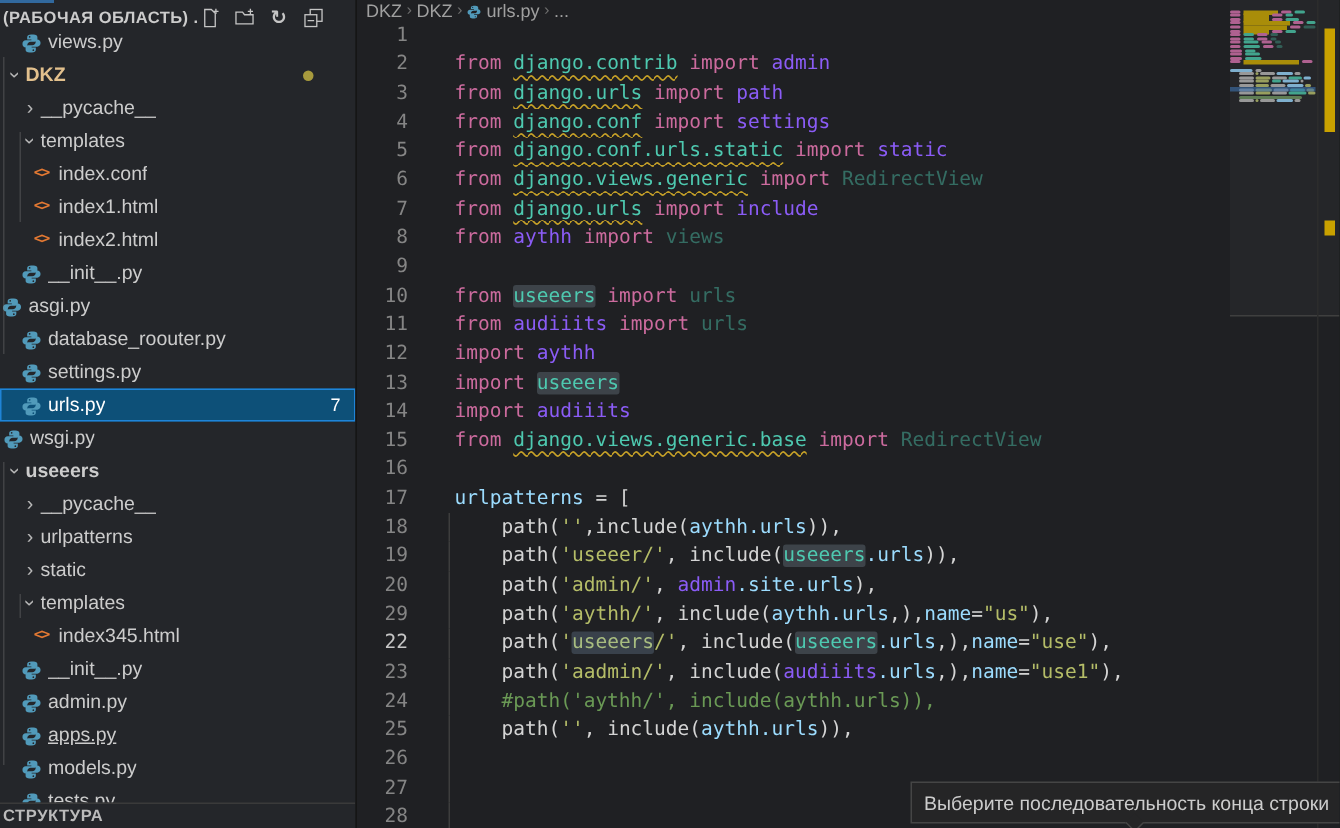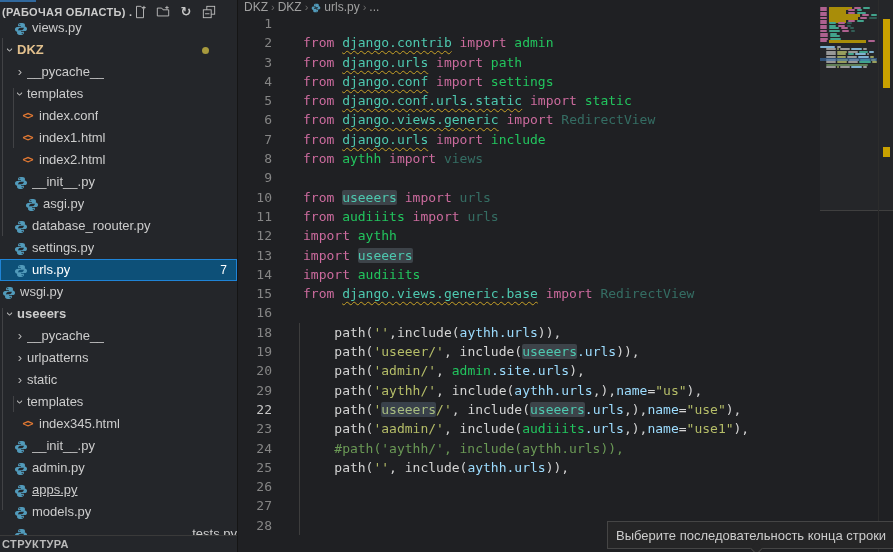--- a/index.html
+++ b/index.html
@@ -28,21 +28,21 @@
   #breadcrumb{height:14px;display:flex;align-items:center;font-size:12px;color:#a0a0a0;padding-left:6px;gap:3px;}
   #breadcrumb .sep{color:#6d6d6d;font-size:11px;}
   #breadcrumb .bc-pyicon svg{width:10px;height:10px;}
   #code{position:relative;}
   .cl{display:flex;height:19.3px;line-height:19.3px;font-family:"DejaVu Sans Mono","Liberation Mono",monospace;font-size:13px;}
   .cl .ln{width:34px;flex:0 0 34px;text-align:right;color:#858585;user-select:none;}
   .cl.cur .ln{color:#c6c6c6;}
   .cl .lt{white-space:pre;padding-left:31px;position:relative;color:#d4d4d4;}
   .cl .lt.g::before{content:"";position:absolute;left:27px;top:0;bottom:0;border-left:1px solid #3d3d3d;}
   .tk-k{color:#cc6b9e;}
-  .tk-m{color:#22c55e;}
+  .tk-m{color:#8b5cf6;}
   .tk-msq{color:#4ec9b0;text-decoration:underline wavy #c8a227 1px;text-underline-offset:3px;}
   .tk-md{color:#4ec9b0;opacity:.45;}
   .tk-v{color:#9cdcfe;}
   .tk-s{color:#b5bd68;}
   .tk-c{color:#6a9955;}
   .tk-d{color:#d4d4d4;}
   .tk-mhl{color:#4ec9b0;background:#3d4349;border-radius:2px;}
   .tk-shl{color:#a8bd80;background:#39414b;border-radius:2px;}
   
   #minimap{position:absolute;right:0;top:0;width:73px;height:552px;}
@@ -123,21 +123,21 @@
         <span class="ficon html">&lt;&gt;</span>
         <span class="lbl">index2.html</span>
       </div>
       <div class="row" style="padding-left: 13px;">
         <span class="ficon"><svg class="pysvg" viewBox="0 0 16 16">
             <path fill="#519aba" d="M7.7 1.2c-1.9 0-3 .8-3 2.1v1.6h3.2v.7H3.6c-1.4 0-2.5 1.1-2.5 2.7s1.1 2.7 2.5 2.7h1.2V9.2c0-1.4 1.2-2.5 2.6-2.5h3c1.2 0 2.1-.9 2.1-2.1V3.3c0-1.3-1.1-2.1-3-2.1h-1.8zM6.6 2.3a.65.65 0 110 1.3.65.65 0 010-1.3z"></path>
             <path fill="#519aba" d="M8.3 14.8c1.9 0 3-.8 3-2.1v-1.6H8.1v-.7h4.3c1.4 0 2.5-1.1 2.5-2.7S13.8 5 12.4 5h-1.2v1.8c0 1.4-1.2 2.5-2.6 2.5h-3c-1.2 0-2.1.9-2.1 2.1v1.3c0 1.3 1.1 2.1 3 2.1h1.8zm1.1-1.1a.65.65 0 110-1.3.65.65 0 010 1.3z"></path>
           </svg></span>
         <span class="lbl">__init__.py</span>
       </div>
-      <div class="row" style="padding-left: 24px;">
+      <div class="row" style="padding-left: 0;">
         <span class="ficon"><svg class="pysvg" viewBox="0 0 16 16">
             <path fill="#519aba" d="M7.7 1.2c-1.9 0-3 .8-3 2.1v1.6h3.2v.7H3.6c-1.4 0-2.5 1.1-2.5 2.7s1.1 2.7 2.5 2.7h1.2V9.2c0-1.4 1.2-2.5 2.6-2.5h3c1.2 0 2.1-.9 2.1-2.1V3.3c0-1.3-1.1-2.1-3-2.1h-1.8zM6.6 2.3a.65.65 0 110 1.3.65.65 0 010-1.3z"></path>
             <path fill="#519aba" d="M8.3 14.8c1.9 0 3-.8 3-2.1v-1.6H8.1v-.7h4.3c1.4 0 2.5-1.1 2.5-2.7S13.8 5 12.4 5h-1.2v1.8c0 1.4-1.2 2.5-2.6 2.5h-3c-1.2 0-2.1.9-2.1 2.1v1.3c0 1.3 1.1 2.1 3 2.1h1.8zm1.1-1.1a.65.65 0 110-1.3.65.65 0 010 1.3z"></path>
           </svg></span>
         <span class="lbl">asgi.py</span>
       </div>
       <div class="row" style="padding-left: 13px;">
         <span class="ficon"><svg class="pysvg" viewBox="0 0 16 16">
             <path fill="#519aba" d="M7.7 1.2c-1.9 0-3 .8-3 2.1v1.6h3.2v.7H3.6c-1.4 0-2.5 1.1-2.5 2.7s1.1 2.7 2.5 2.7h1.2V9.2c0-1.4 1.2-2.5 2.6-2.5h3c1.2 0 2.1-.9 2.1-2.1V3.3c0-1.3-1.1-2.1-3-2.1h-1.8zM6.6 2.3a.65.65 0 110 1.3.65.65 0 010-1.3z"></path>
             <path fill="#519aba" d="M8.3 14.8c1.9 0 3-.8 3-2.1v-1.6H8.1v-.7h4.3c1.4 0 2.5-1.1 2.5-2.7S13.8 5 12.4 5h-1.2v1.8c0 1.4-1.2 2.5-2.6 2.5h-3c-1.2 0-2.1.9-2.1 2.1v1.3c0 1.3 1.1 2.1 3 2.1h1.8zm1.1-1.1a.65.65 0 110-1.3.65.65 0 010 1.3z"></path>
@@ -211,21 +211,21 @@
           </svg></span>
         <span class="lbl">apps.py</span>
       </div>
       <div class="row" style="padding-left: 13px;">
         <span class="ficon"><svg class="pysvg" viewBox="0 0 16 16">
             <path fill="#519aba" d="M7.7 1.2c-1.9 0-3 .8-3 2.1v1.6h3.2v.7H3.6c-1.4 0-2.5 1.1-2.5 2.7s1.1 2.7 2.5 2.7h1.2V9.2c0-1.4 1.2-2.5 2.6-2.5h3c1.2 0 2.1-.9 2.1-2.1V3.3c0-1.3-1.1-2.1-3-2.1h-1.8zM6.6 2.3a.65.65 0 110 1.3.65.65 0 010-1.3z"></path>
             <path fill="#519aba" d="M8.3 14.8c1.9 0 3-.8 3-2.1v-1.6H8.1v-.7h4.3c1.4 0 2.5-1.1 2.5-2.7S13.8 5 12.4 5h-1.2v1.8c0 1.4-1.2 2.5-2.6 2.5h-3c-1.2 0-2.1.9-2.1 2.1v1.3c0 1.3 1.1 2.1 3 2.1h1.8zm1.1-1.1a.65.65 0 110-1.3.65.65 0 010 1.3z"></path>
           </svg></span>
         <span class="lbl">models.py</span>
       </div>
-      <div class="row" style="padding-left: 13px; justify-content: space-between;">
+      <div class="row" style="padding-left: 13px;">
         <span class="ficon"><svg class="pysvg" viewBox="0 0 16 16">
             <path fill="#519aba" d="M7.7 1.2c-1.9 0-3 .8-3 2.1v1.6h3.2v.7H3.6c-1.4 0-2.5 1.1-2.5 2.7s1.1 2.7 2.5 2.7h1.2V9.2c0-1.4 1.2-2.5 2.6-2.5h3c1.2 0 2.1-.9 2.1-2.1V3.3c0-1.3-1.1-2.1-3-2.1h-1.8zM6.6 2.3a.65.65 0 110 1.3.65.65 0 010-1.3z"></path>
             <path fill="#519aba" d="M8.3 14.8c1.9 0 3-.8 3-2.1v-1.6H8.1v-.7h4.3c1.4 0 2.5-1.1 2.5-2.7S13.8 5 12.4 5h-1.2v1.8c0 1.4-1.2 2.5-2.6 2.5h-3c-1.2 0-2.1.9-2.1 2.1v1.3c0 1.3 1.1 2.1 3 2.1h1.8zm1.1-1.1a.65.65 0 110-1.3.65.65 0 010 1.3z"></path>
           </svg></span>
         <span class="lbl">tests.py</span>
       </div>
       <div class="tguide" style="left: 2px; top: 21px; height: 198px;"></div>
       <div class="tguide" style="left: 13px; top: 71px; height: 60px;"></div>
       <div class="tguide" style="left: 2px; top: 291px; height: 202px;"></div>
       <div class="tguide" style="left: 13px; top: 379px; height: 16px;"></div>
@@ -305,20 +305,24 @@
         <span class="ln">14</span>
         <span class="lt"><span class="tk-k">import</span><span class="tk-d"> </span><span class="tk-m">audiiits</span></span>
       </div>
       <div class="cl">
         <span class="ln">15</span>
         <span class="lt"><span class="tk-k">from </span><span class="tk-msq">django.views.generic.base</span><span class="tk-d"> </span><span class="tk-k">import</span><span class="tk-d"> </span><span class="tk-md">RedirectView</span></span>
       </div>
       <div class="cl">
         <span class="ln">16</span>
         <span class="lt"></span>
+      </div>
+      <div class="cl">
+        <span class="ln">17</span>
+        <span class="lt"><span class="tk-v">urlpatterns</span><span class="tk-d"> = [</span></span>
       </div>
       <div class="cl">
         <span class="ln">18</span>
         <span class="lt g"><span class="tk-d">    path(</span><span class="tk-s">''</span><span class="tk-d">,include(</span><span class="tk-v">aythh.urls</span><span class="tk-d">)),</span></span>
       </div>
       <div class="cl">
         <span class="ln">19</span>
         <span class="lt g"><span class="tk-d">    path(</span><span class="tk-s">'useeer/'</span><span class="tk-d">, include(</span><span class="tk-mhl">useeers</span><span class="tk-v">.urls</span><span class="tk-d">)),</span></span>
       </div>
       <div class="cl">

